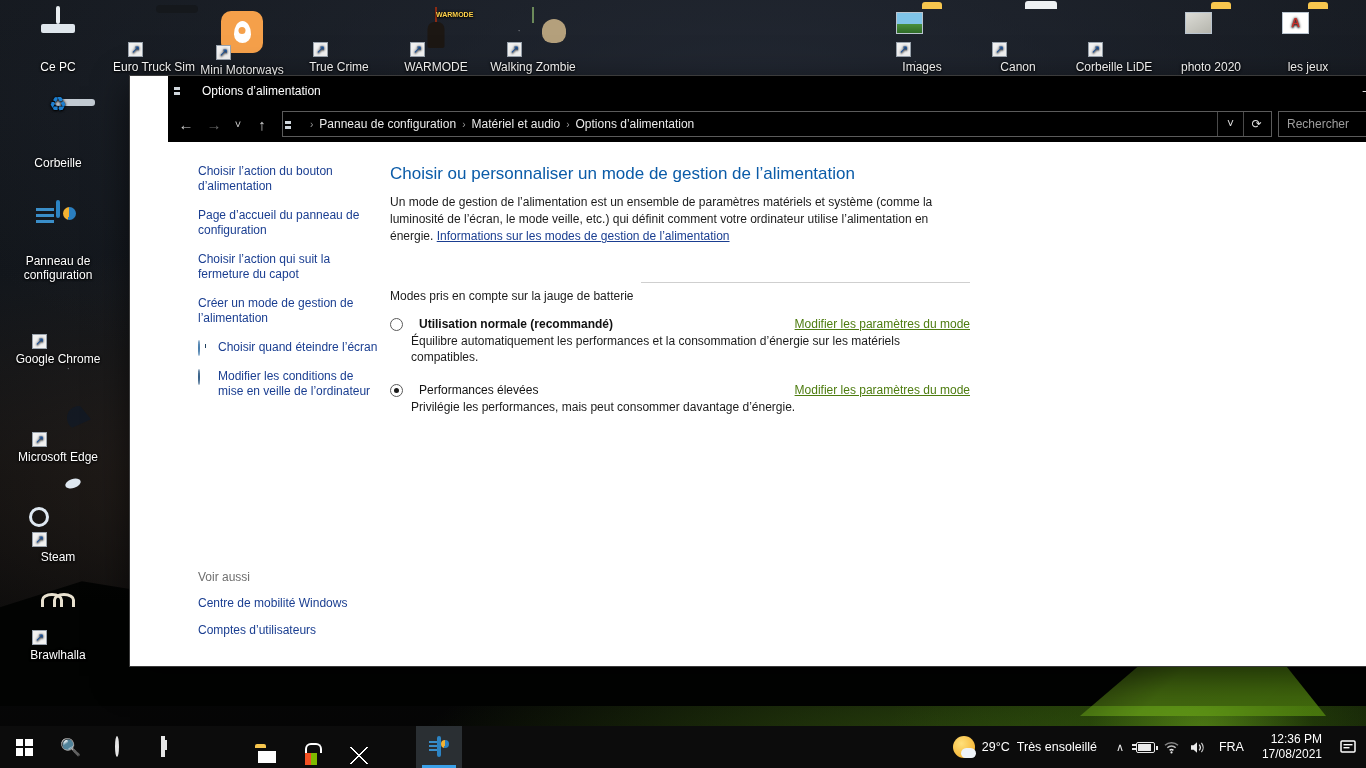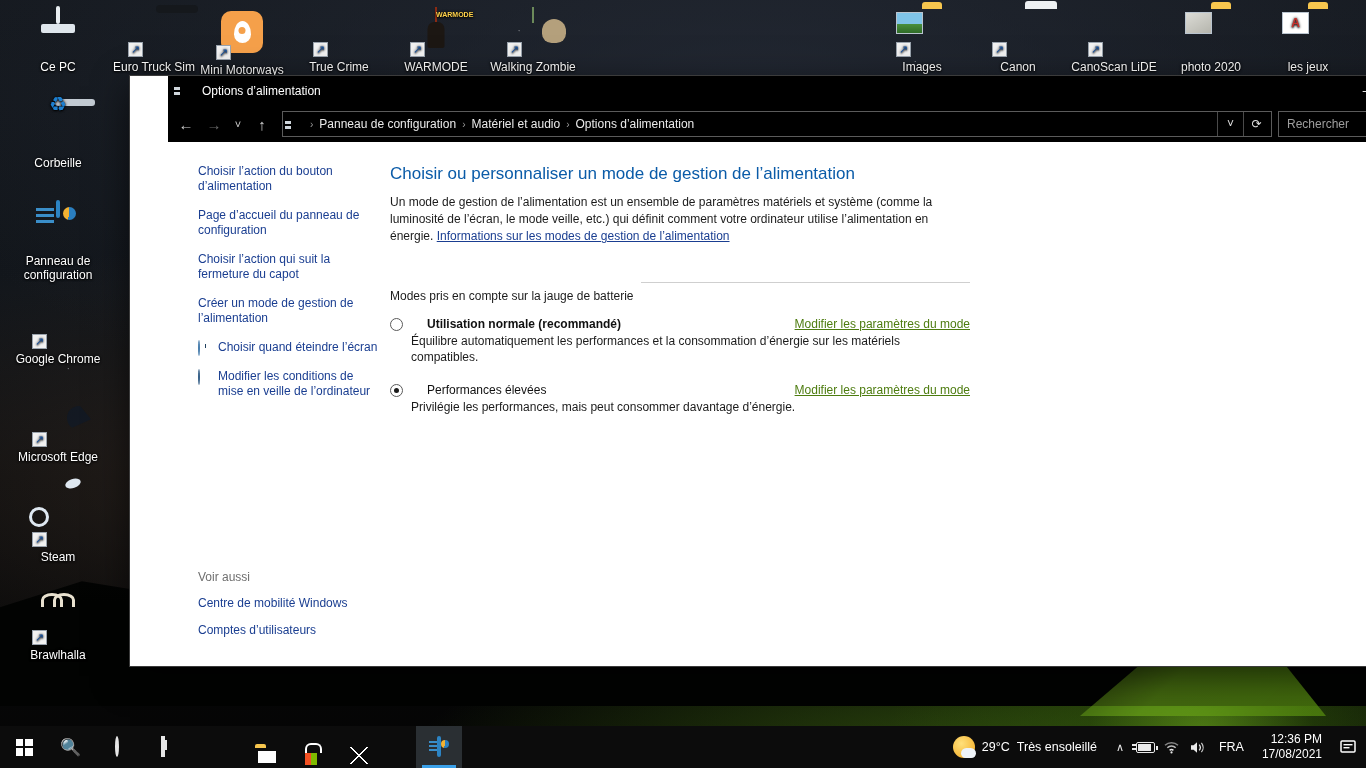--- a/index.html
+++ b/index.html
@@ -319,21 +319,21 @@
   }
   .group-head .gtxt { color: #1b1b1b; font-size: 12px; white-space: nowrap; margin-top: 28px; }
   .group-head .gline { flex: 1; height: 1px; background: #cfcfcf; }
 
   .plan { margin-bottom: 18px; max-width: 580px; }
   .plan-row {
     display: flex; align-items: flex-start;
     justify-content: space-between;
     gap: 18px;
   }
-  .plan-left { display: flex; align-items: flex-start; gap: 24px; }
+  .plan-left { display: flex; align-items: flex-start; gap: 16px; }
   .radio {
     width: 13px; height: 13px; border-radius: 50%;
     border: 1px solid #5a5a5a;
     background: #fff;
     flex: none; margin-top: 1px;
     position: relative;
     cursor: default;
   }
   .radio.checked::after {
     content: ""; position: absolute;
@@ -496,21 +496,21 @@
       <div class="dicon" style="left: 876px; top: 8px;">
         <span class="glyph"><span class="art-folder"><span class="sheet pic"></span></span><span class="shortcut-arrow">↗</span></span>
         <span class="lbl">Images</span>
       </div>
       <div class="dicon" style="left: 972px; top: 8px;">
         <span class="glyph"><span class="art-printer"></span><span class="shortcut-arrow">↗</span></span>
         <span class="lbl">Canon</span>
       </div>
       <div class="dicon" style="left: 1068px; top: 8px;">
         <span class="glyph"><span class="art-scanner"></span><span class="shortcut-arrow">↗</span></span>
-        <span class="lbl">CanoScan LiDE</span>
+        <span class="lbl">Corbeille LiDE</span>
       </div>
       <div class="dicon" style="left: 1165px; top: 8px;">
         <span class="glyph"><span class="art-folder"><span class="sheet gray"></span></span></span>
         <span class="lbl">photo 2020</span>
       </div>
       <div class="dicon" style="left: 1262px; top: 8px;">
         <span class="glyph"><span class="art-folder"><span class="sheet pdf"></span></span></span>
         <span class="lbl">les jeux</span>
       </div>
       <div class="dicon" style="left: 12px; top: 104px;">

